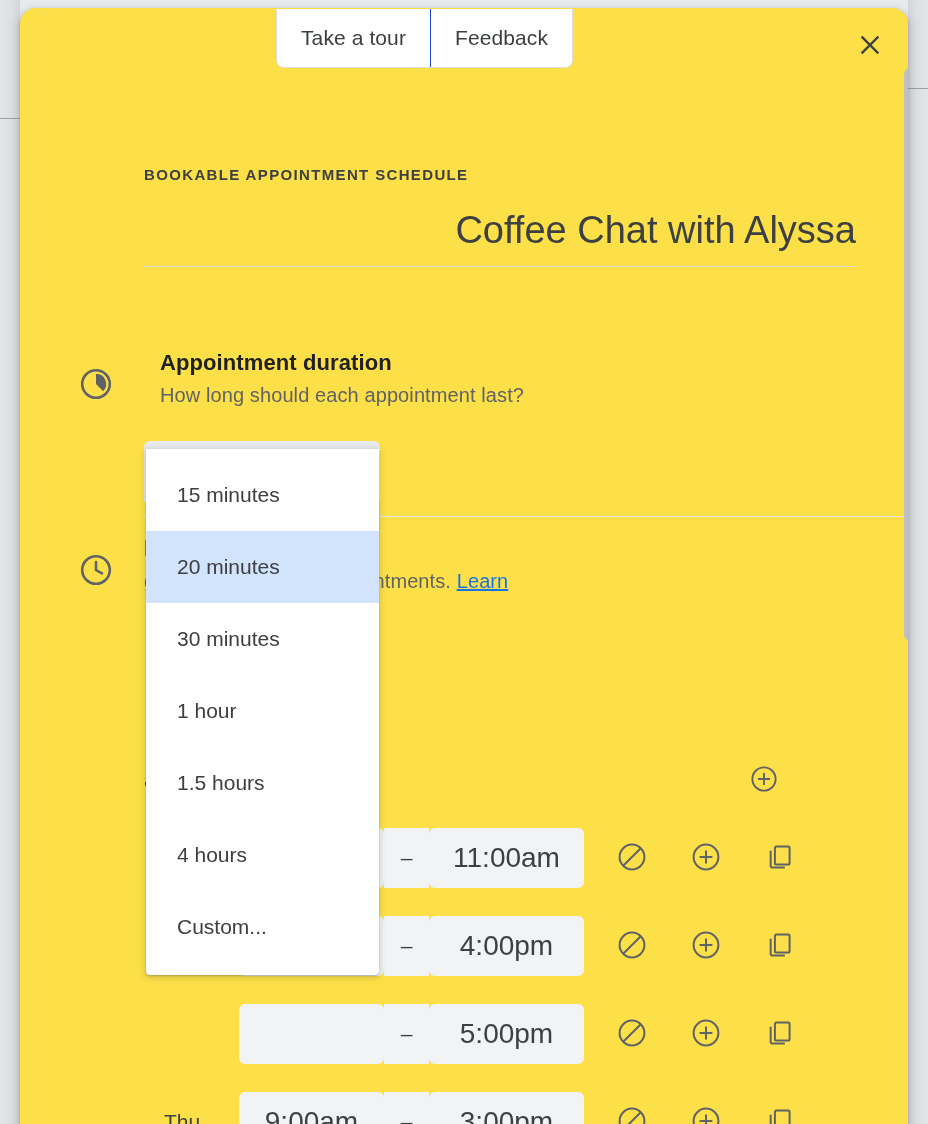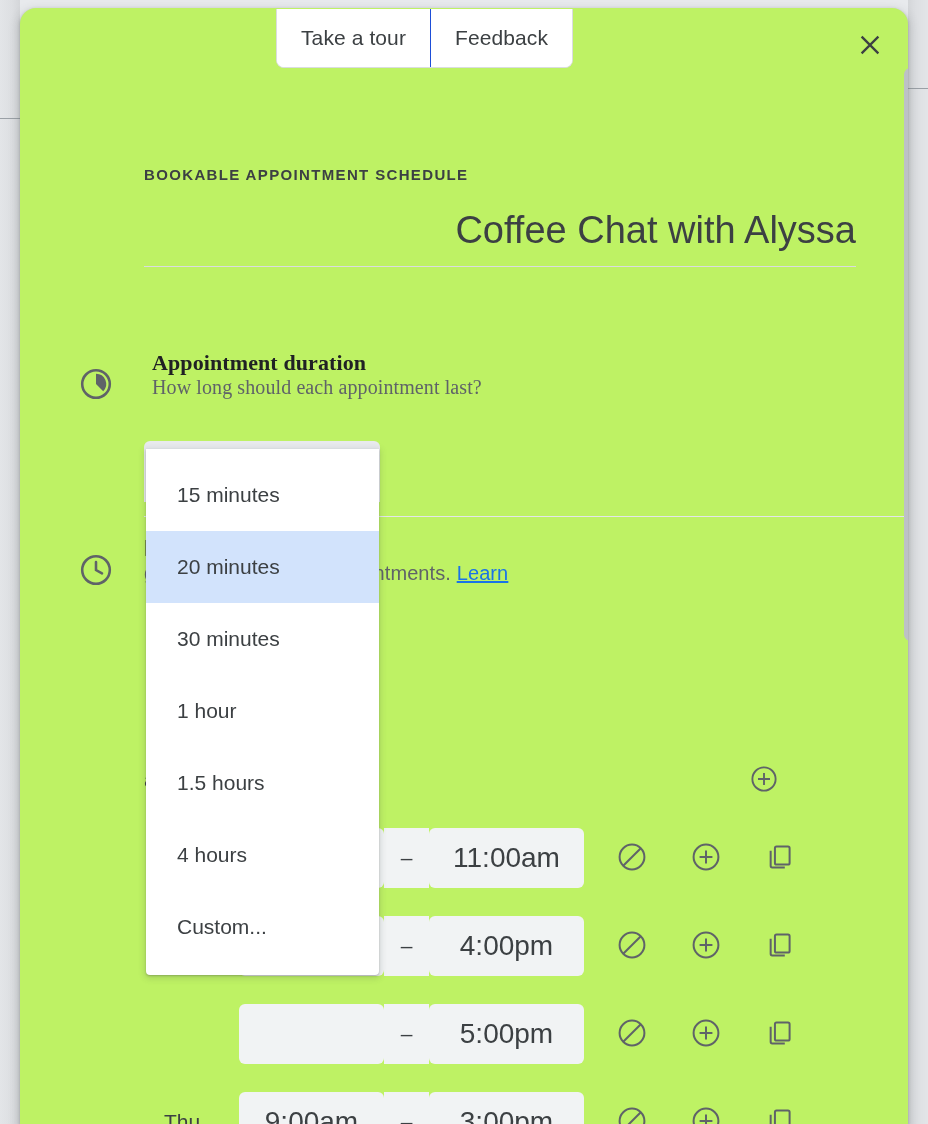--- a/index.html
+++ b/index.html
@@ -25,21 +25,21 @@
   }
   .bg-right-divider {
     position: absolute; left: 908px; top: 88px; width: 20px; height: 1px;
     background: #9aa0a6;
   }
 
   
   .dialog {
     position: absolute; left: 20px; top: 8px;
     width: 888px; height: 1116px;
-    background: #bef264;
+    background: #fde047;
     border-radius: 16px 16px 0 0;
     box-shadow: 0 1px 3px rgba(60,64,67,.30), 0 4px 10px 3px rgba(60,64,67,.15);
     overflow: hidden;
   }
 
   
   .header { position: relative; height: 60px; }
   .seg-group {
     position: absolute; left: 256px; top: 1px;
     display: flex; height: 59px;
@@ -78,23 +78,23 @@
     background: transparent; line-height: 1.2; text-align: right;
   }
   .title-underline { height: 1px; background: #dadce0; width: 712px; }
 
   
   .icon-col { position: absolute; left: 58px; width: 44px; }
   .sec-title {
     font-size: 22px; font-weight: 700; color: #202124; letter-spacing: .1px;
   }
   .sec-sub {
-    font-size: 20px; color: #5f6368; letter-spacing: .1px;
-  }
-  #duration-sec { position: absolute; left: 132px; top: 282px; width: 700px; font-family: Liberation Serif, serif; }
+    font-size: 20px; color: #5f6368; margin-top: 8px; letter-spacing: .1px;
+  }
+  #duration-sec { position: absolute; left: 140px; top: 282px; width: 700px; }
 
   .select-btn {
     position: absolute; left: 124px; top: 373px;
     width: 236px; height: 61px;
     background: #e8eaed; border: none; border-radius: 6px 6px 0 0;
     display: flex; align-items: center; cursor: pointer;
     font-family: "Liberation Sans", sans-serif;
   }
   .select-btn .val { font-size: 21px; color: #3c4043; margin-left: 21px; }
   .caret-up {

